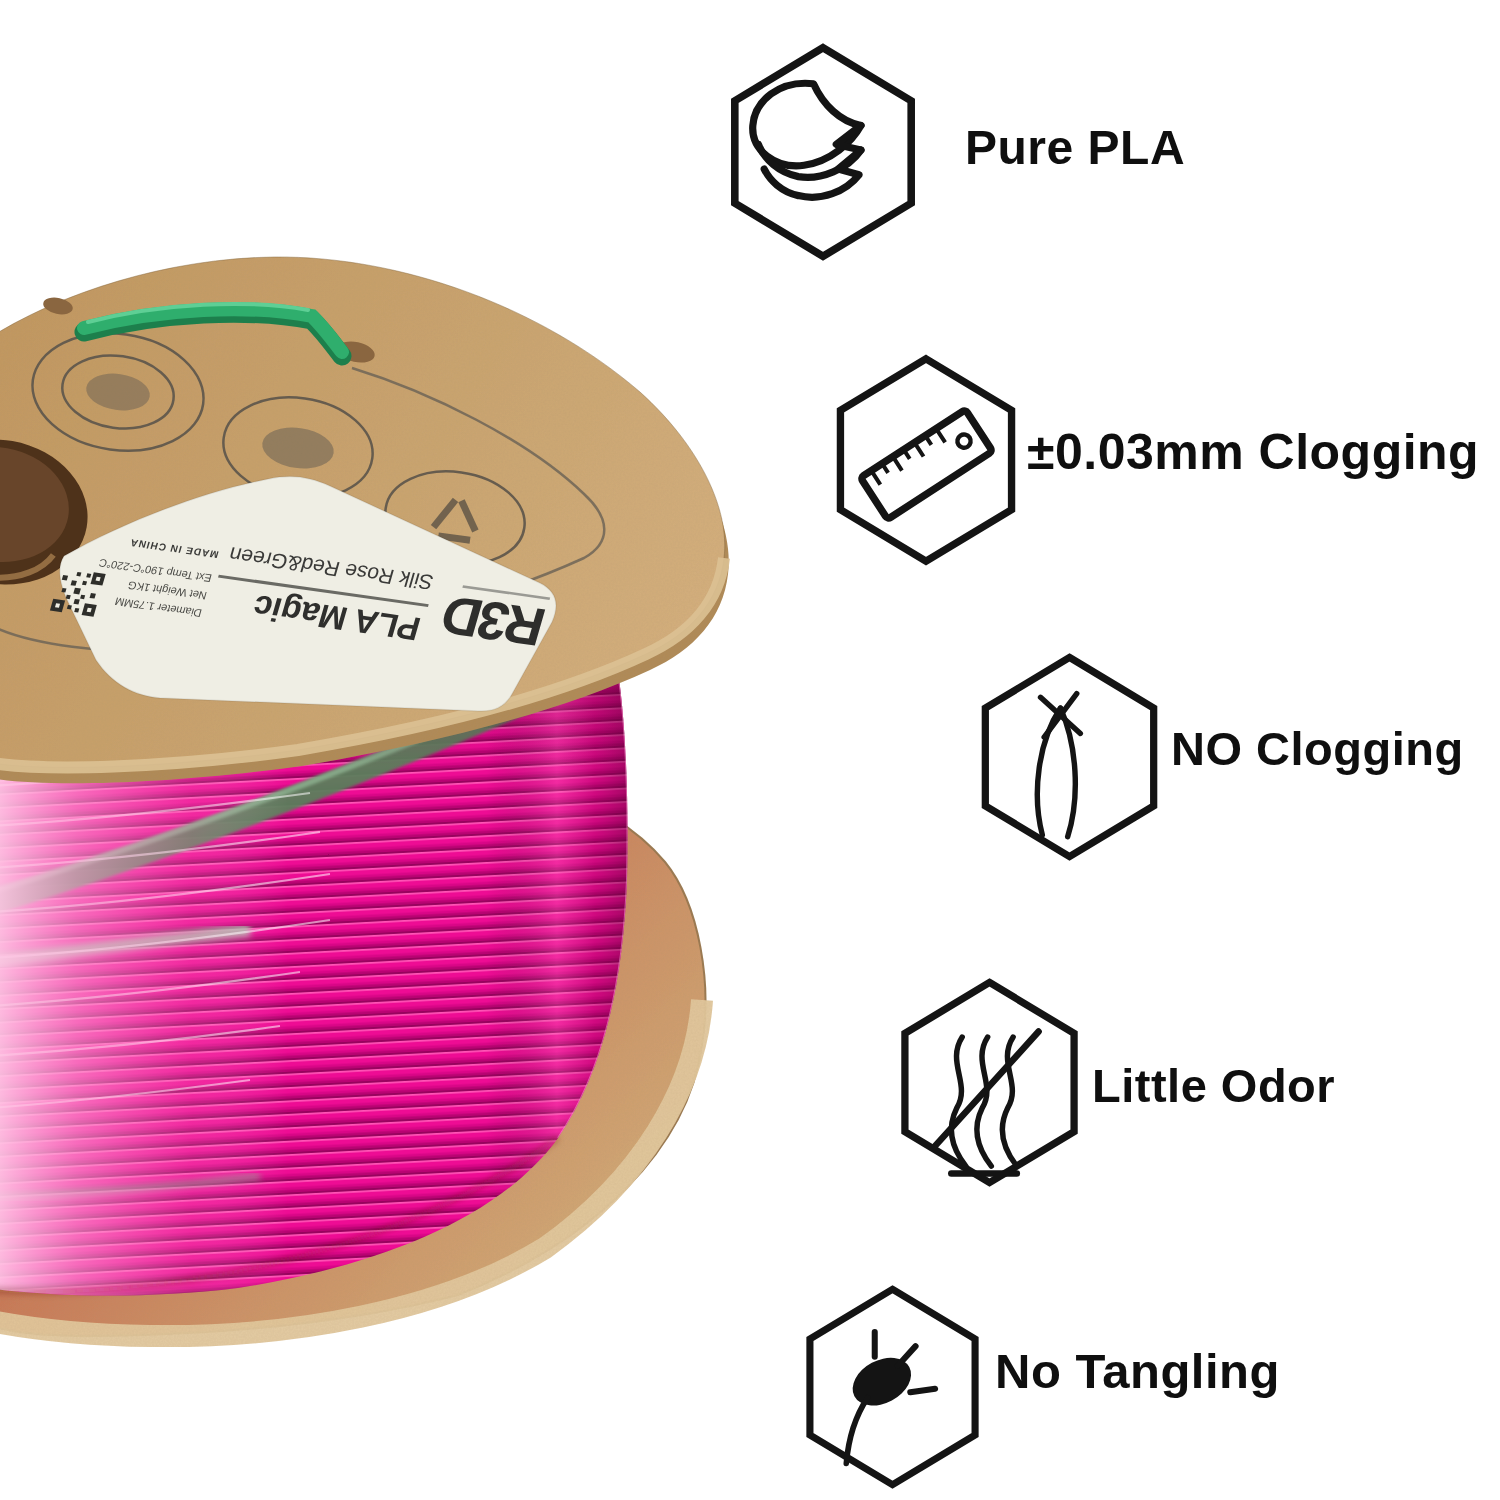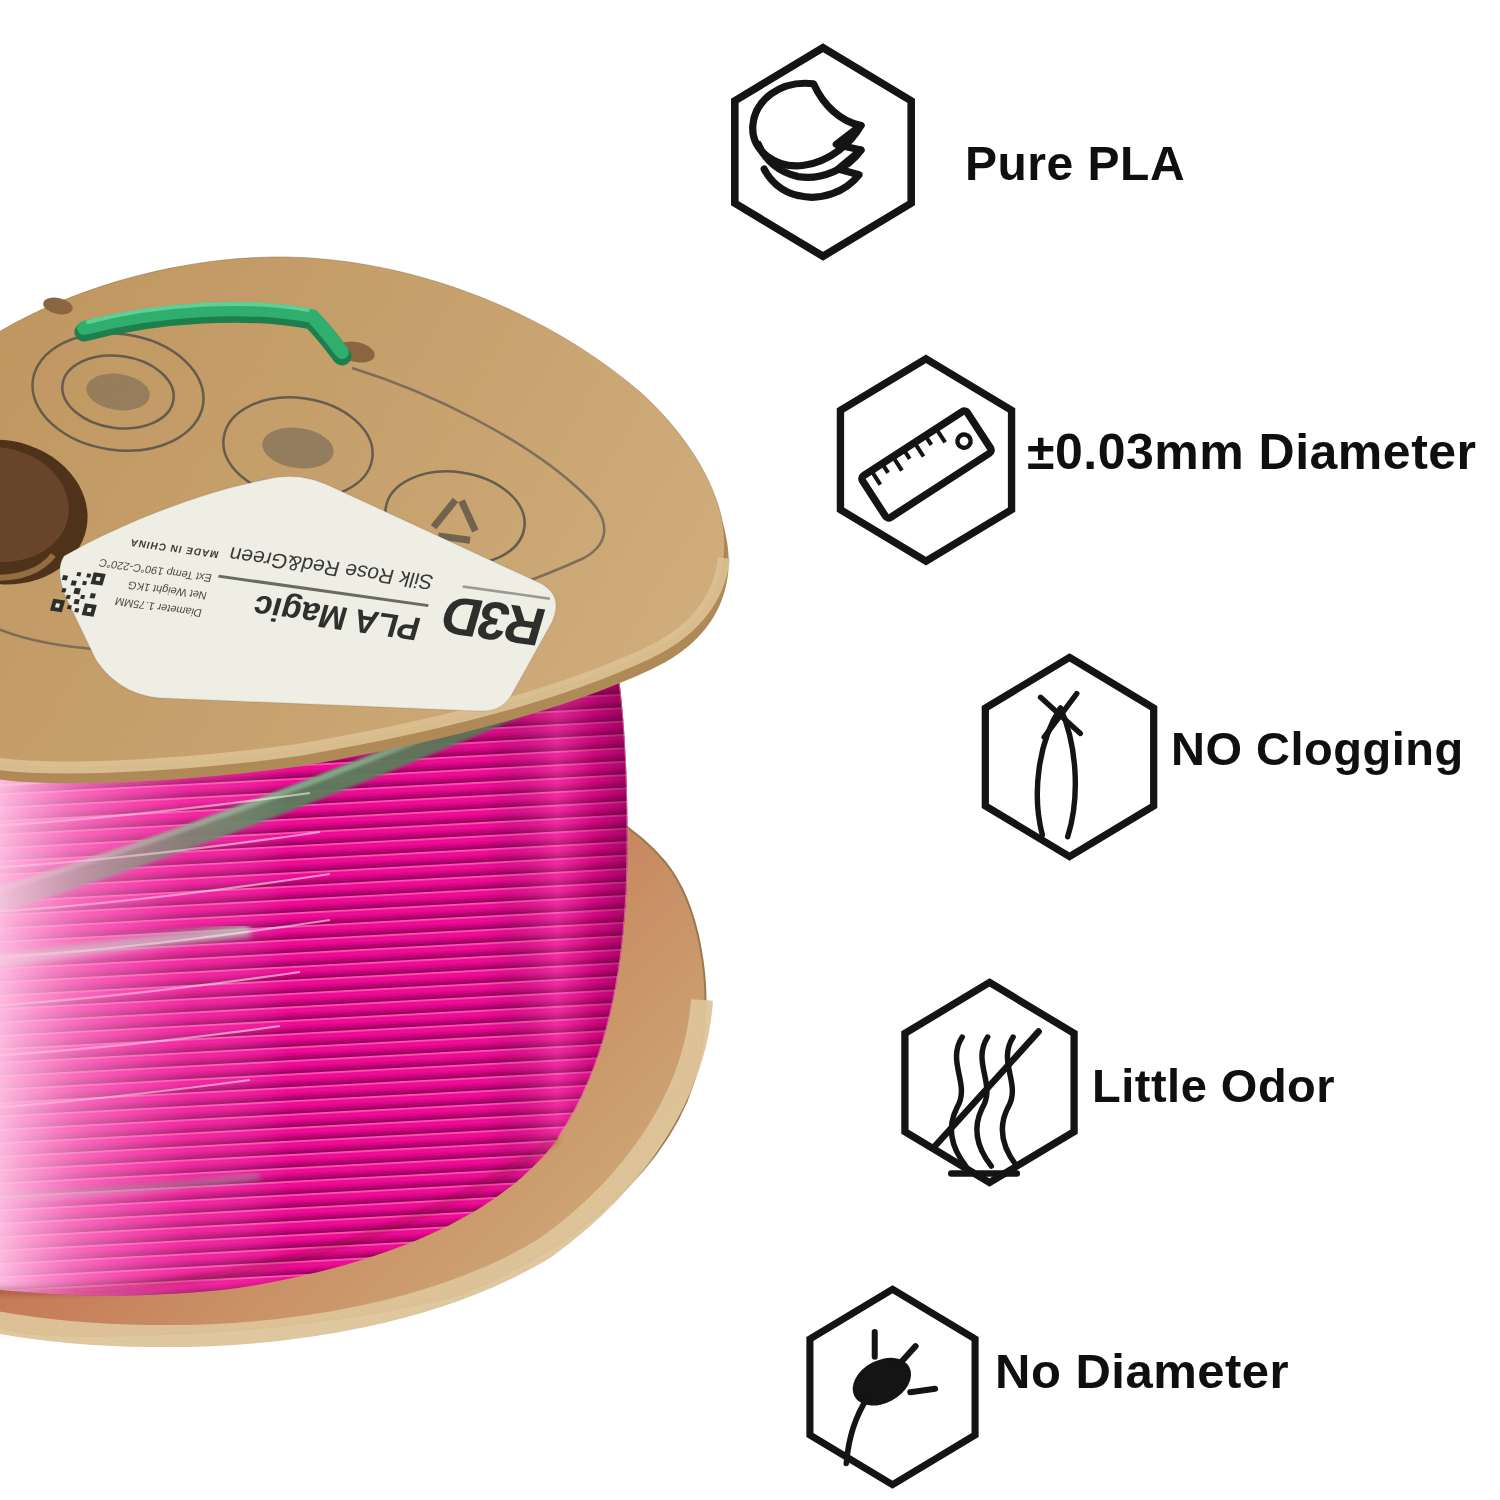--- a/index.html
+++ b/index.html
@@ -6,21 +6,21 @@
   #stage{position:relative;width:1500px;height:1500px;background:#fff;overflow:hidden;
          font-family:"Liberation Sans",sans-serif;}
   #spool-svg{position:absolute;left:0;top:0;}
   .feature{position:absolute;}
   .feature .hex{position:absolute;left:0;top:0;}
   .feature .flabel{position:absolute;white-space:nowrap;font-weight:700;color:#0f0f0f;
                    letter-spacing:.5px;line-height:1;}
   
   #f1{left:728px;top:42px;width:700px;height:220px;}
   #f1 .hex{width:190px;height:220px;}
-  #f1 .flabel{left:237px;top:82px;font-size:48px;margin-top:16px;}
+  #f1 .flabel{left:237px;top:82px;font-size:48px;}
   #f2{left:834px;top:349px;width:680px;height:222px;}
   #f2 .hex{width:184px;height:222px;}
   #f2 .flabel{left:193px;top:78px;font-size:50px;}
   #f3{left:978px;top:652px;width:540px;height:210px;}
   #f3 .hex{width:183px;height:210px;}
   #f3 .flabel{left:193px;top:73px;font-size:47px;}
   #f4{left:896px;top:977px;width:560px;height:211px;}
   #f4 .hex{width:187px;height:211px;}
   #f4 .flabel{left:196px;top:85px;font-size:47px;text-align:right;}
   #f5{left:800px;top:1284px;width:560px;height:206px;}
@@ -230,21 +230,21 @@
 
   <div class="feature" id="f2">
     <svg class="hex" viewBox="0 0 100 116">
       <polygon points="50,3 96.5,31 96.5,85 50,113 3.5,85 3.5,31" fill="#fff" stroke="#141414" stroke-width="4"></polygon>
       <g transform="rotate(-33 50 60)" stroke="#141414" fill="none">
         <rect x="16" y="47" width="68" height="27" rx="2" fill="#fff" stroke-width="4"></rect>
         <path d="M 23,47 v9 M 30,47 v6 M 37,47 v9 M 44,47 v6 M 51,47 v9 M 58,47 v6 M 65,47 v9" stroke-width="2.2"></path>
         <circle cx="74" cy="61" r="3.6" stroke-width="2.4"></circle>
       </g>
     </svg>
-    <span class="flabel">±0.03mm Diameter</span>
+    <span class="flabel">±0.03mm Clogging</span>
   </div>
 
   <div class="feature" id="f3">
     <svg class="hex" viewBox="0 0 100 116">
       <polygon points="50,3 96.5,31 96.5,85 50,113 3.5,85 3.5,31" fill="#fff" stroke="#141414" stroke-width="4"></polygon>
       <g stroke="#141414" stroke-width="3" fill="none" stroke-linecap="round">
         <path d="M 45,31 C 33,49 29,78 35,101"></path>
         <path d="M 45,31 C 54,51 56,80 49,102"></path>
         <path d="M 34,25 L 56,45"></path>
           <path d="M 54,23 L 36,47"></path>
@@ -271,16 +271,16 @@
     <svg class="hex" viewBox="0 0 100 116">
       <polygon points="50,3 96.5,31 96.5,85 50,113 3.5,85 3.5,31" fill="#fff" stroke="#141414" stroke-width="4"></polygon>
       <ellipse cx="44" cy="55" rx="17.5" ry="12" transform="rotate(-28 44 55)" fill="#141414"></ellipse>
       <g stroke="#141414" fill="none" stroke-linecap="round">
         <path stroke-width="3.4" d="M 40,27 L 40,41"></path>
         <path stroke-width="3.4" d="M 63,35 L 53,46"></path>
         <path stroke-width="3.4" d="M 60,61 L 74,59"></path>
         <path stroke-width="3.2" d="M 36,64 C 28,76 25,89 24,101"></path>
       </g>
     </svg>
-    <span class="flabel">No Diameter</span>
+    <span class="flabel">No Tangling</span>
   </div>
 
 </div>
 
 </body></html>

